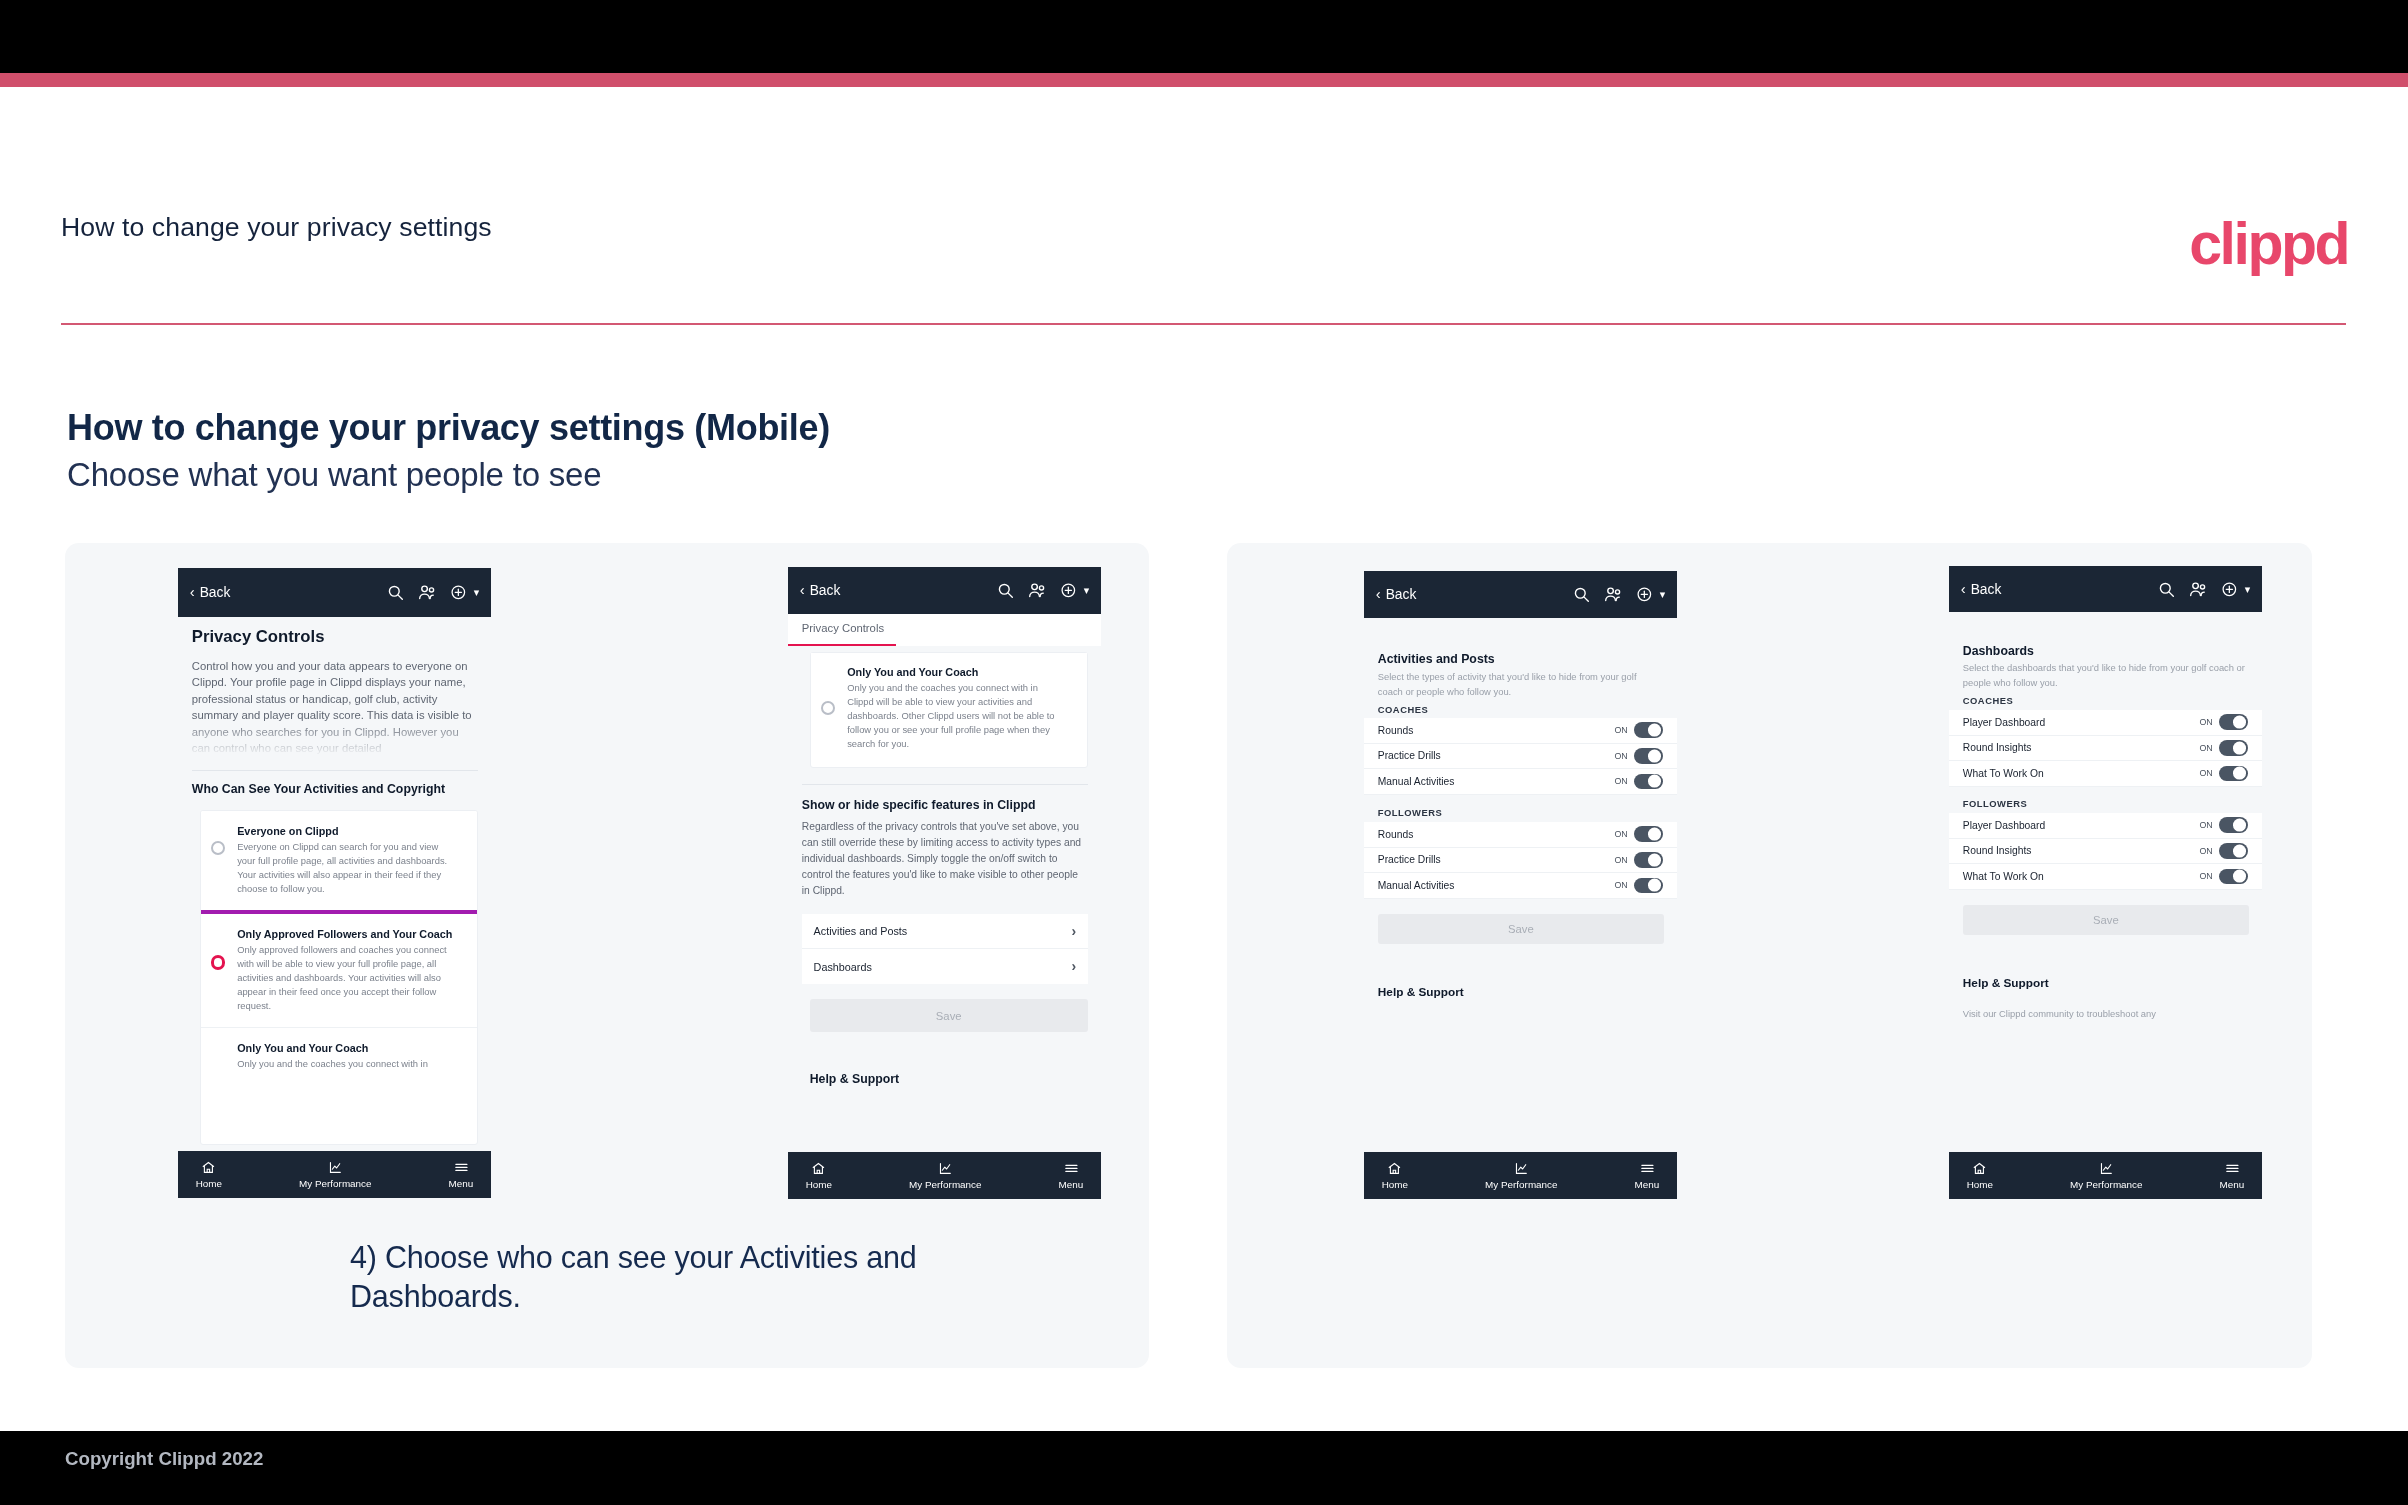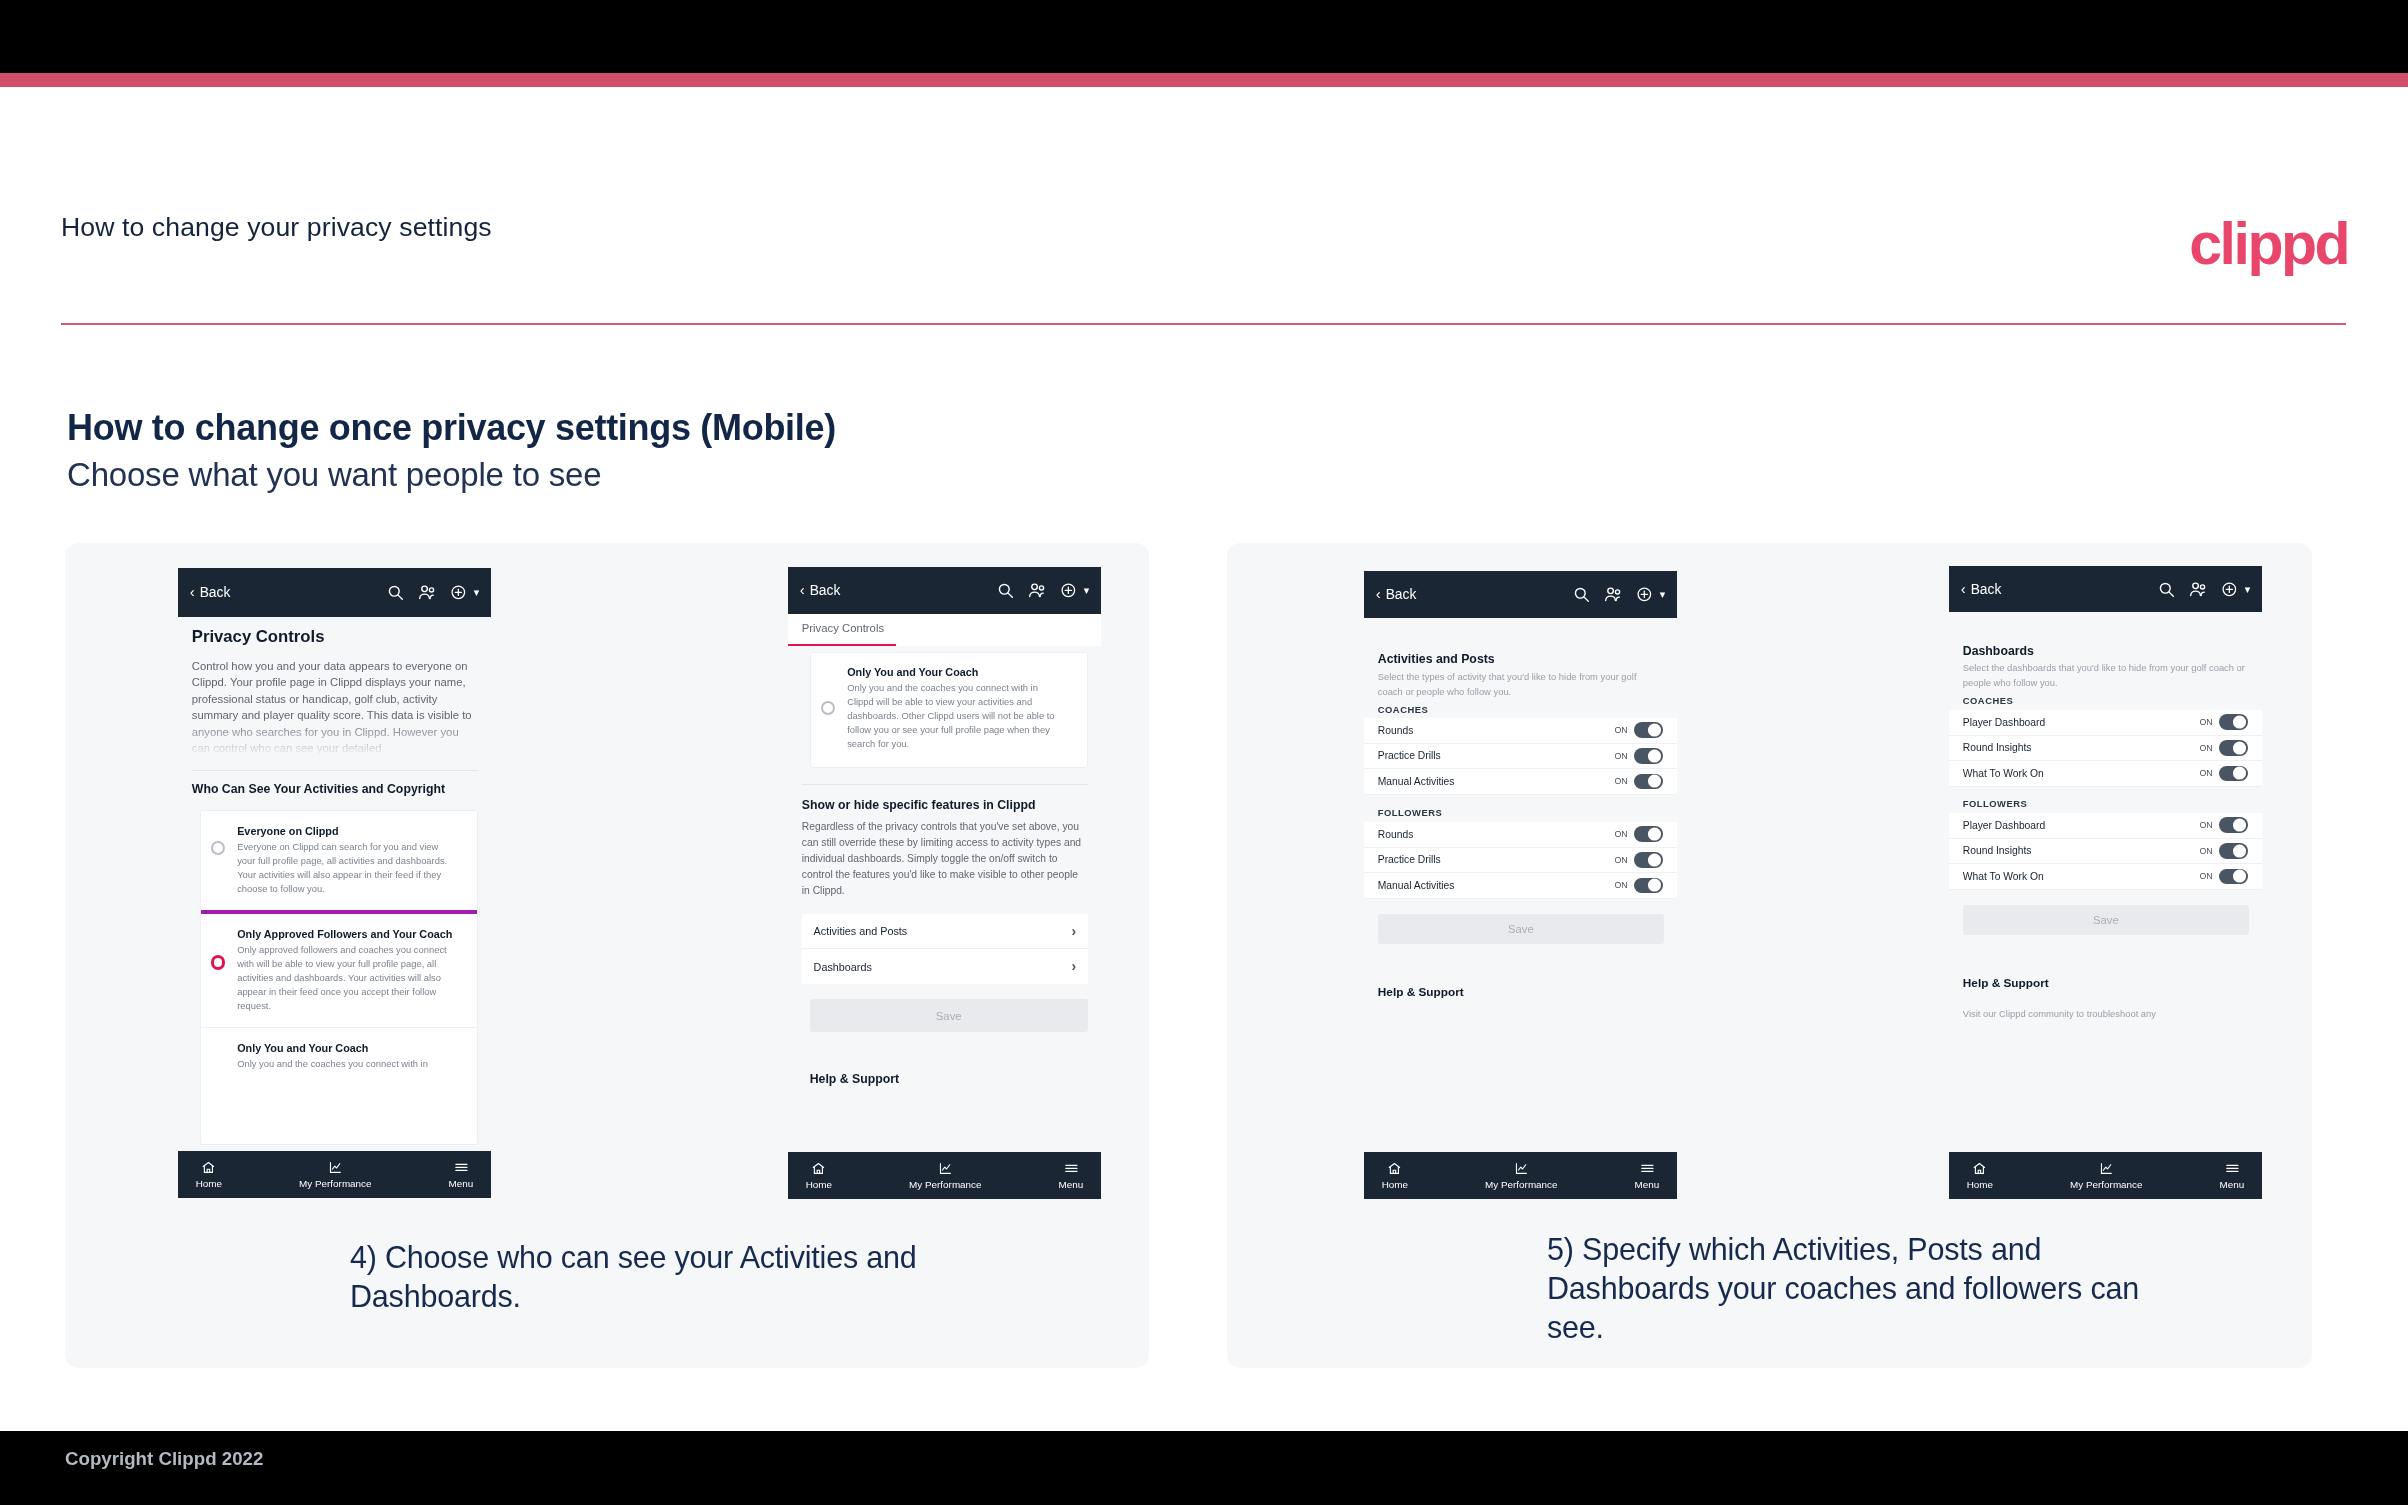--- a/index.html
+++ b/index.html
@@ -138,21 +138,21 @@
   <div class="topbar-black"></div>
   <div class="topbar-pink"></div>
   <div class="bottombar-black"></div>
 
   <div class="slide">
 
     <div class="hdr-title">How to change your privacy settings</div>
     <div class="hdr-rule"></div>
     <div class="logo">clippd</div>
 
-    <div class="main-title">How to change once privacy settings (Mobile)</div>
+    <div class="main-title">How to change your privacy settings (Mobile)</div>
     <div class="sub-title">Choose what you want people to see</div>
 
     <div class="panel" id="panel-left"></div>
 
     <div class="phone" id="phone1" style="left:178px; top:481px; width:313px; height:630px;">
 
       <div class="phone-nav" style="height:49px;">
         <div class="nav-back">
           <span class="chev">‹</span>
           <span style="font-size:13.8px;">Back</span>
@@ -628,19 +628,18 @@
                 <line x1="3" y1="12" x2="21" y2="12" stroke-linecap="round"></line>
                 <line x1="3" y1="17" x2="21" y2="17" stroke-linecap="round"></line>
               </svg>
             </span>
           <span class="bn-label">Menu</span>
         </div>
       </div>
     </div>
 
     <div class="caption" id="caption-left">4) Choose who can see your Activities and Dashboards.</div>
-    <div class="caption" id="caption-right">5) Specify which Activities, Posts and Dashboards your  coaches and followers can see.</div>
 
     <div class="copyright">Copyright Clippd 2022</div>
 
   </div>
 </div>
 
 
 </body></html>

